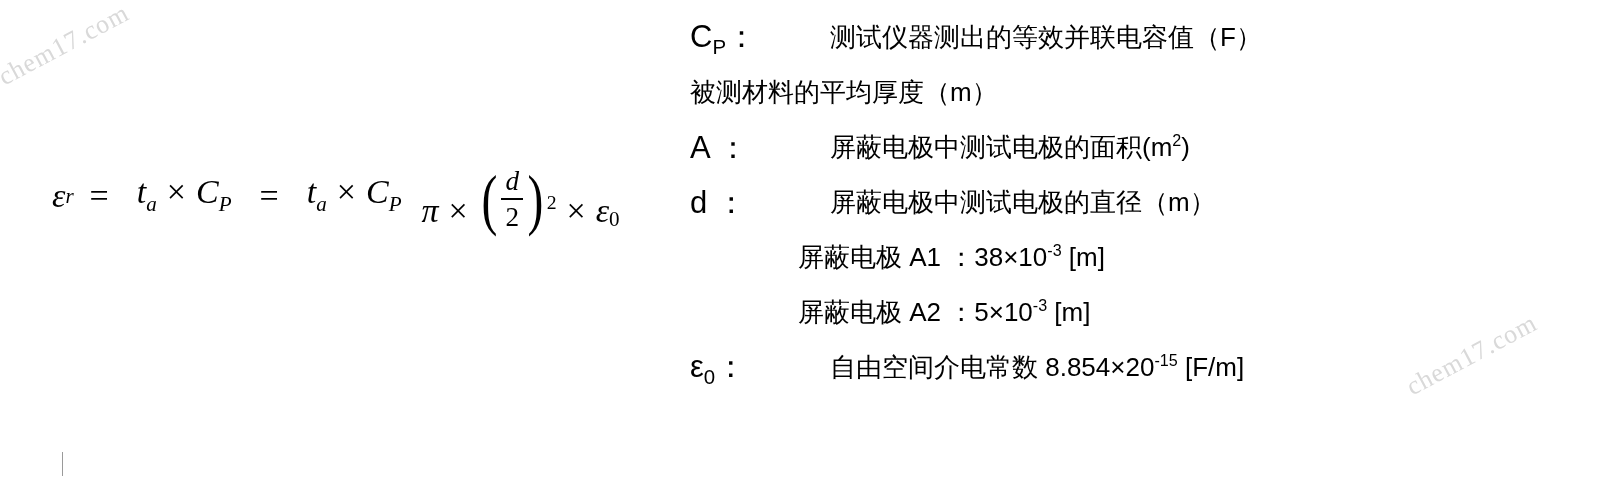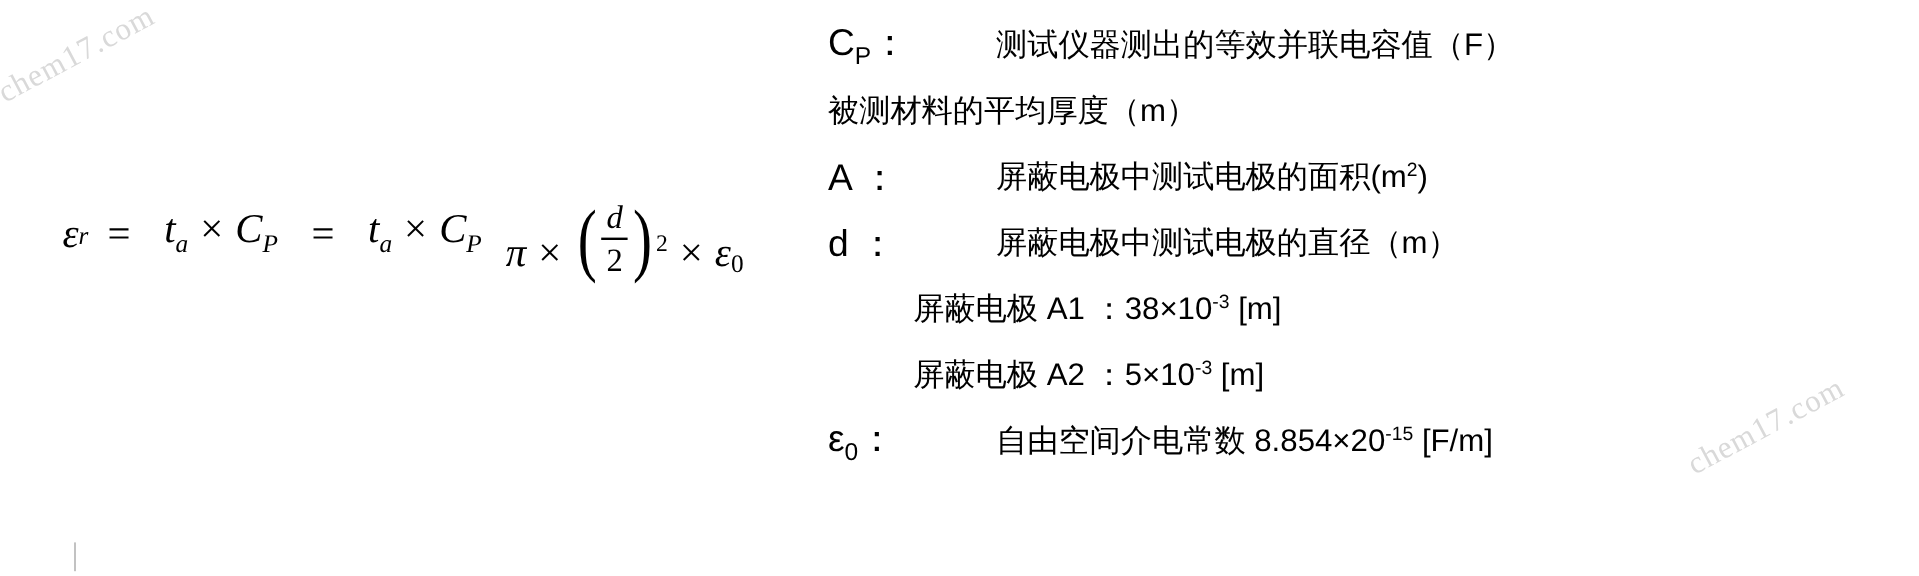--- a/index.html
+++ b/index.html
@@ -168,21 +168,21 @@
   .legend-desc {
     font-size: 26px;
     white-space: nowrap;
   }
   .legend-desc .sup {
     font-size: 0.62em;
     vertical-align: super;
     font-style: normal;
   }
   .indent {
-    margin-left: 71px;
+    margin-left: 108px;
   }
 </style>
 </head>
 <body>
 
 <div class="watermark wm-1">chem17.com</div>
 <div class="watermark wm-2">chem17.com</div>
 
 <div id="formula-area">
   <div class="formula">

